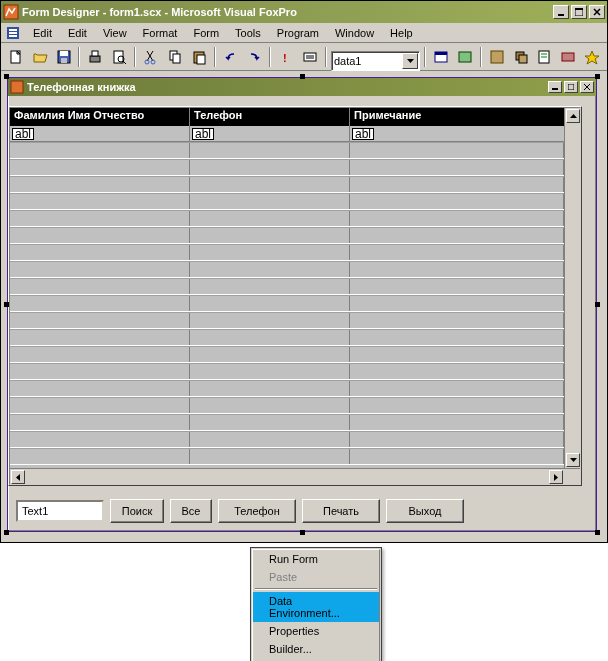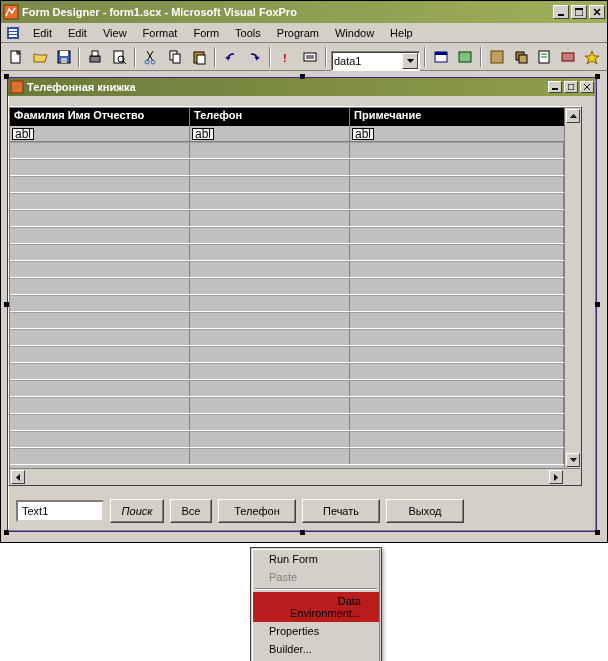--- a/index.html
+++ b/index.html
@@ -54,29 +54,29 @@
 .gr-cell.c3 { flex: 1; }
 .vscroll { position: absolute; right: 0; top: 0; bottom: 16px; width: 16px; background: #d4d0c8; border-left: 1px solid #808080; }
 .sbtn { width: 14px; height: 14px; background: #d4d0c8; border: 1px solid #fff; border-right-color: #404040; border-bottom-color: #404040; position: absolute; display: flex; align-items: center; justify-content: center; cursor: pointer; }
 .hscroll { position: absolute; left: 0; right: 0; bottom: 0; height: 16px; background: #d4d0c8; border-top: 1px solid #808080; }
 
 .handle { position: absolute; width: 5px; height: 5px; background: #000; }
 
 .btn-row { position: absolute; left: 8px; bottom: 8px; display: flex; gap: 6px; align-items: center; }
 .text-input { width: 88px; height: 22px; background: #fff; border: 2px inset #d4d0c8; padding: 2px 4px; }
 .fbtn { height: 24px; background: #d4d0c8; border: 1px solid #fff; border-right-color: #404040; border-bottom-color: #404040; box-shadow: inset -1px -1px 0 #808080; padding: 0 8px; cursor: pointer; display: flex; align-items: center; justify-content: center; }
-.fbtn.w1 { width: 54px; font-style: italic; }
+.fbtn.w1 { width: 54px; }
 .fbtn.w2 { width: 42px; }
 .fbtn.w3 { width: 78px; }
 
 .context-menu { position: absolute; left: 250px; top: 547px; width: 132px; background: #d4d0c8; border: 1px solid #404040; box-shadow: 2px 2px 3px rgba(0,0,0,0.3); z-index: 1000; padding: 1px; }
 .context-menu .outer { border: 1px solid #fff; border-right-color: #808080; border-bottom-color: #808080; }
 .cm-item { padding: 3px 18px 3px 16px; cursor: pointer; }
 .cm-item.disabled { color: #808080; }
-.cm-item.highlighted { background: #b91c1c; color: #000; text-align: right; }
+.cm-item.highlighted { background: #0ea5e9; color: #000; }
 .cm-sep { height: 1px; margin: 2px 2px; border-top: 1px solid #808080; border-bottom: 1px solid #fff; }
 
 svg { display: block; }
 </style>
 </head>
 <body>
 
 <div class="app-window">
   <div class="titlebar">
     <span class="app-icon">

